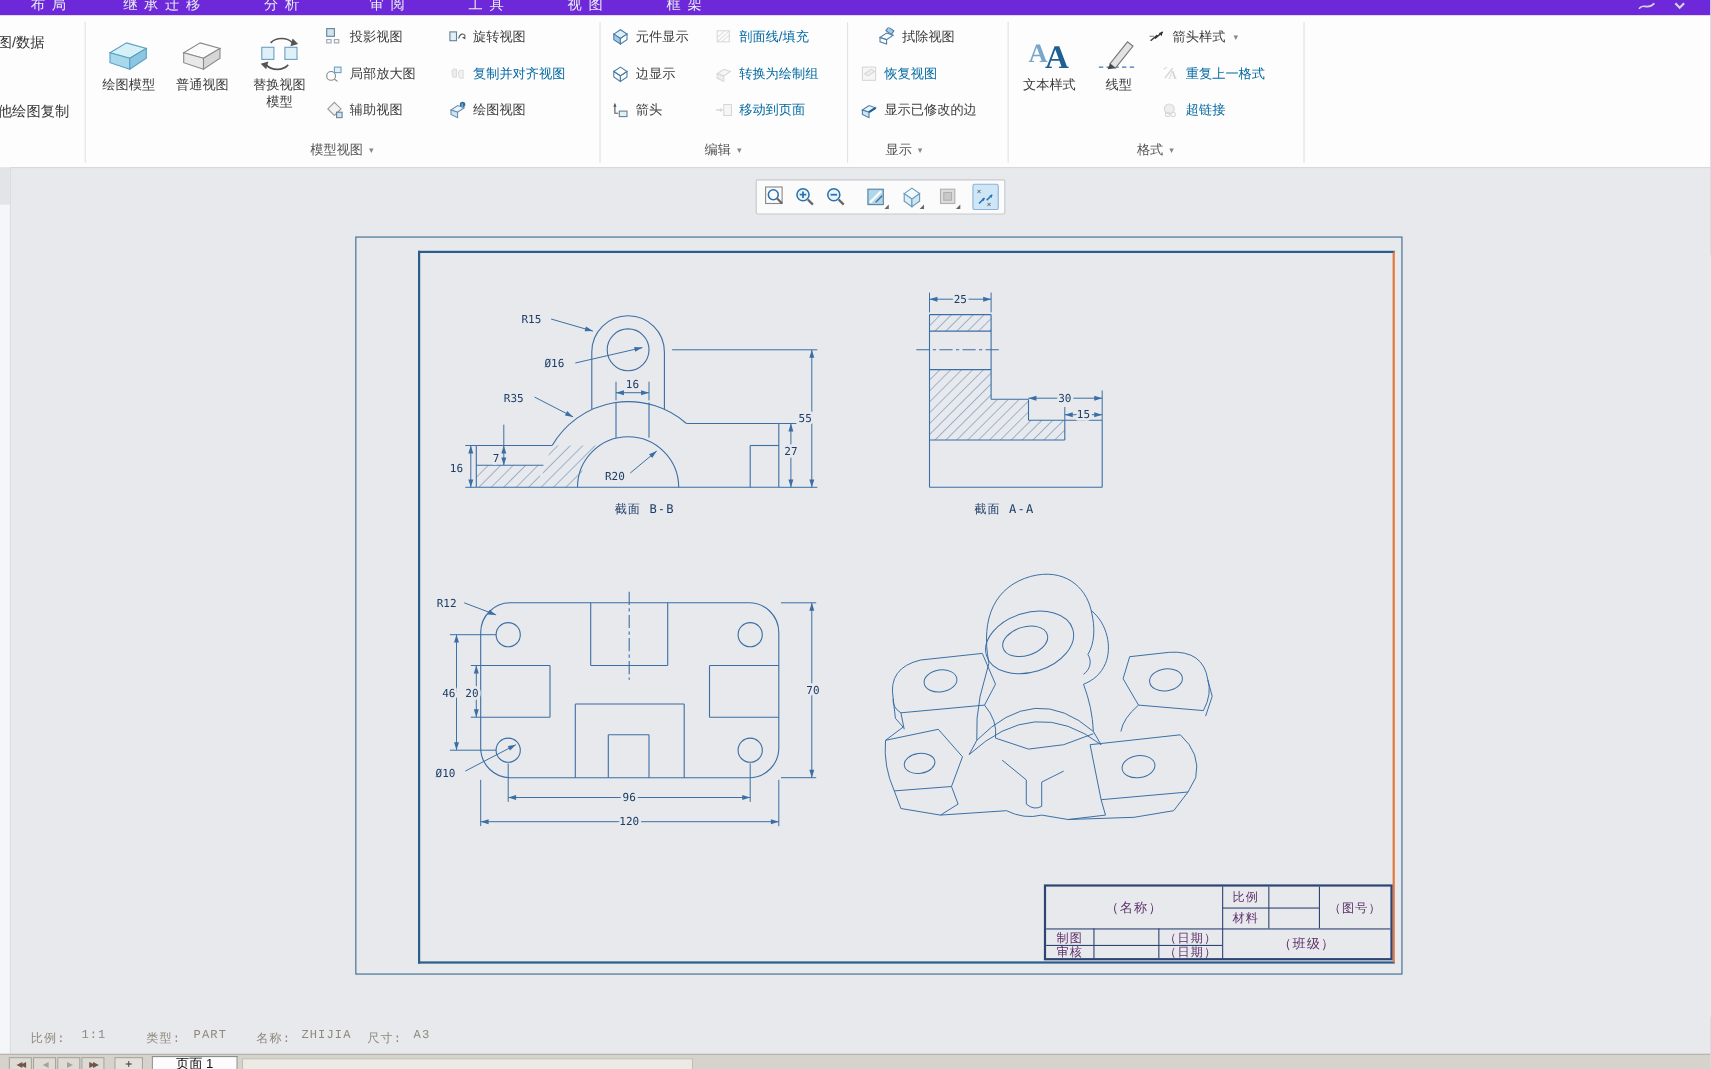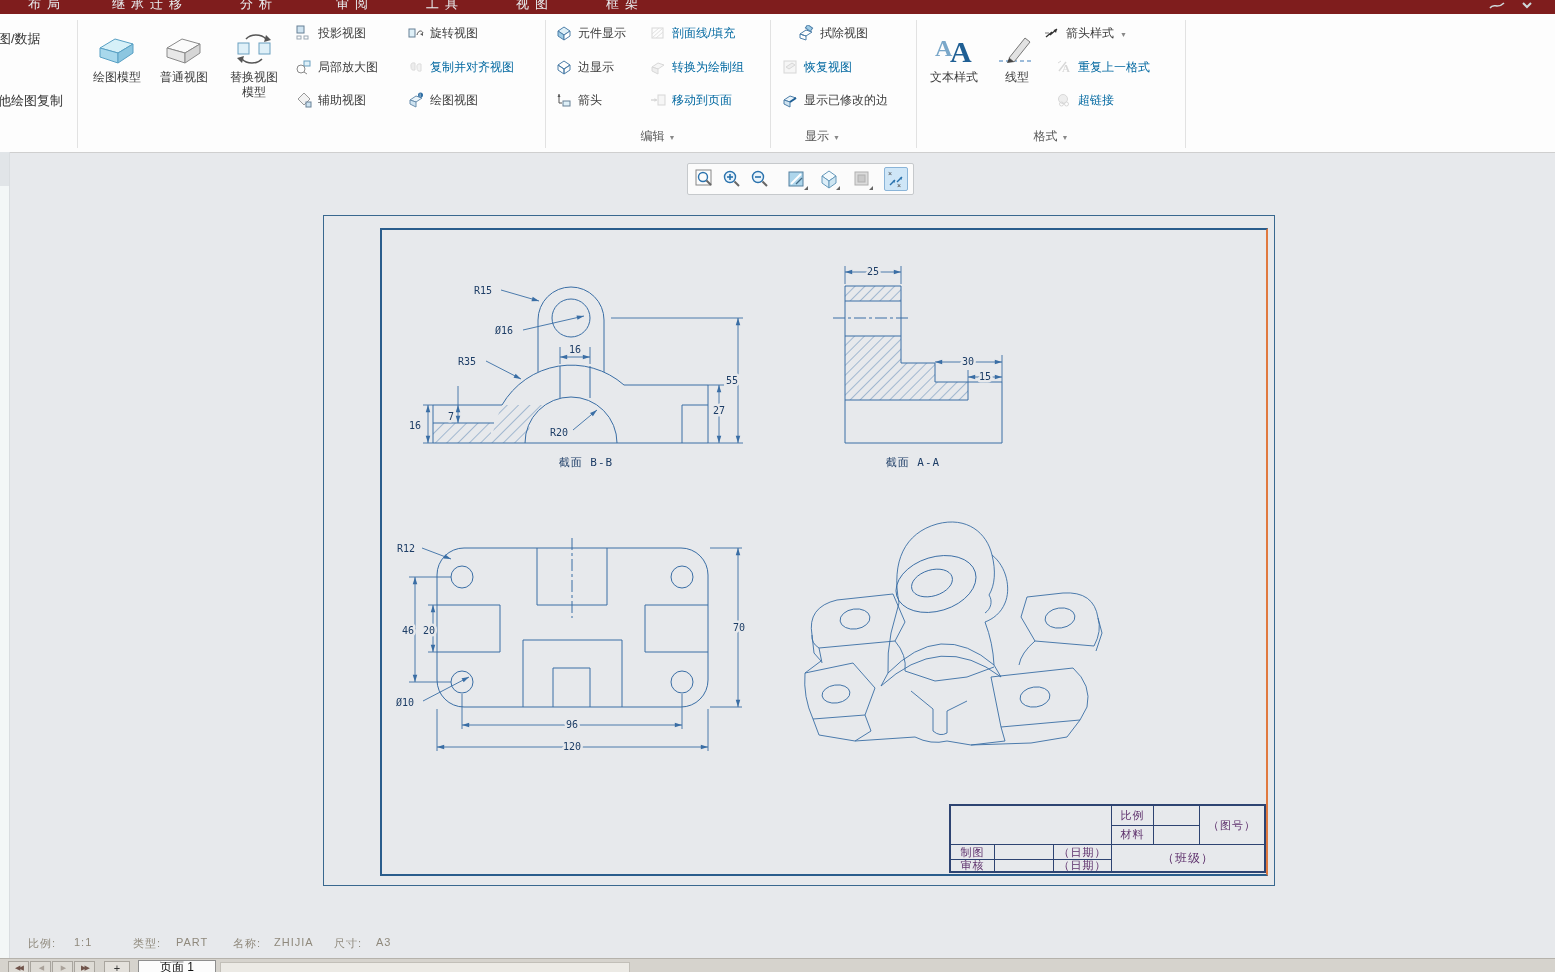--- a/index.html
+++ b/index.html
@@ -1,19 +1,19 @@
 <!DOCTYPE html>
 <html><head>
 <meta charset="utf-8">
 <style>
   html,body{margin:0;padding:0;background:#cfd2d6}
   #app{position:relative;width:1555px;height:972px;background:#e7e9ec;overflow:hidden;
        font-family:"Liberation Sans",sans-serif;}
   
-  .tabbar{position:absolute;left:0;top:0;width:1555px;height:14px;background:#7f1d1d;overflow:hidden}
+  .tabbar{position:absolute;left:0;top:0;width:1555px;height:14px;background:#6d28d9;overflow:hidden}
   .tab{position:absolute;top:0;height:14px;color:#e9eef0;font-size:13px;letter-spacing:6px;white-space:nowrap;cursor:default}
   .tab span{display:inline-block;transform:translateY(-5px)}
   .tbicon{position:absolute;top:-2px;color:#cfd8da}
   
   .ribbon{position:absolute;left:0;top:14px;width:1555px;height:138px;background:#fdfdfd;border-bottom:1px solid #cfcfcf}
   .vsep{position:absolute;top:6px;height:128px;width:1px;background:#e2e2e2}
   .gl{position:absolute;top:112px;height:20px;display:flex;align-items:center;justify-content:center;gap:4px;
       color:#555;font-size:12px;cursor:default}
   .garr{font-size:7px;color:#888;transform:translateY(1px)}
   .lp{position:absolute;font-size:13px;color:#333;white-space:nowrap}
@@ -36,21 +36,21 @@
   svg.view{position:absolute;overflow:visible}
   svg.view text{font-family:"DejaVu Sans Mono",monospace;font-size:10px;fill:#1d3d66;
       stroke:#e7e9ec;stroke-width:5px;paint-order:stroke;stroke-linejoin:round}
   svg.view text.cap{font-size:11px;letter-spacing:1px}
   
   .tblock{position:absolute;left:949px;top:804px;width:317px;height:69px;border:2px solid #2e4472;box-sizing:border-box;
           font-family:"DejaVu Sans Mono",monospace;color:#5d2f6b;font-size:11px}
   .tblock .cell{position:absolute;display:flex;align-items:center;justify-content:center;letter-spacing:1px}
   .tblock .ln{position:absolute;background:#2e4472}
   
-  .status{position:absolute;top:936px;font-family:Liberation Sans, sans-serif;font-size:11px;color:#8f897c;letter-spacing:1px}
+  .status{position:absolute;top:936px;font-family:Liberation Mono, monospace;font-size:11px;color:#8f897c;letter-spacing:1px}
   .bbar{position:absolute;left:0;top:958px;width:1555px;height:14px;background:#d6d3cd;border-top:1px solid #b5b2ab}
   .nbtn{position:absolute;top:2px;width:21px;height:14px;background:#dedbd5;border:1px solid #a9a59e;box-sizing:border-box;
         display:flex;align-items:center;justify-content:center;font-size:7px;letter-spacing:-2px;overflow:hidden}
   .plusbtn{position:absolute;left:104px;top:2px;width:26px;height:14px;background:#e4e1dc;border:1px solid #a9a59e;
         box-sizing:border-box;display:flex;align-items:center;justify-content:center;font-size:11px;color:#333}
   .pagetab{position:absolute;left:138px;top:1px;width:76px;height:13px;background:#fcfcfc;border:1px solid #8e8e8e;border-bottom:none;
         display:flex;align-items:center;justify-content:center;font-size:12px;color:#111}
   .tabstrip{position:absolute;left:220px;top:3px;width:408px;height:11px;background:#eceae5;border:1px solid #c2bfb8}
 </style>
 </head>
@@ -155,20 +155,24 @@
         <span>复制并对齐视图</span>
     </div>
     <div class="sbtn r3" style="left:408px">
       <svg width="16" height="16" viewBox="0 0 16 16">
         <polygon points="2,8 8,4 14,6 8,10" fill="#eaf4fa" stroke="#6a8fae"></polygon>
         <polygon points="2,8 8,10 8,15 2,12" fill="#cfe3f0" stroke="#6a8fae"></polygon>
         <circle cx="12.5" cy="3" r="2.5" fill="#2d6da3"></circle>
         <text x="11.6" y="5" font-size="5" fill="#fff" stroke="none" font-family="Liberation Sans">i</text>
       </svg>
         <span>绘图视图</span>
+    </div>
+    <div class="gl" style="left:78px;width:467px">
+      <span>模型视图</span>
+      <span class="garr">▼</span>
     </div>
     <div class="vsep" style="left:545px"></div>
 
     <div class="sbtn r1" style="left:556px">
       <svg width="16" height="16" viewBox="0 0 16 16">
         <polygon points="2,6 8,2 14,6 8,10" fill="#dff0f8" stroke="#4d7ea8"></polygon>
         <polygon points="2,6 8,10 8,15 2,11" fill="#9fcce6" stroke="#4d7ea8"></polygon>
         <polygon points="8,10 14,6 14,11 8,15" fill="#ffffff" stroke="#4d7ea8"></polygon>
       </svg>
         <span>元件显示</span>
@@ -563,20 +567,21 @@
 
   <div class="tblock">
     <div class="ln" style="left:160px;top:0;width:1px;height:65px"></div>
     <div class="ln" style="left:202px;top:0;width:1px;height:38px"></div>
     <div class="ln" style="left:248px;top:0;width:1px;height:38px"></div>
     <div class="ln" style="left:160px;top:19px;width:88px;height:1px"></div>
     <div class="ln" style="left:0;top:38px;width:313px;height:1px"></div>
     <div class="ln" style="left:0;top:53px;width:160px;height:1px"></div>
     <div class="ln" style="left:43px;top:38px;width:1px;height:27px"></div>
     <div class="ln" style="left:102px;top:38px;width:1px;height:27px"></div>
+    <div class="cell" style="left:0;top:0;width:160px;height:38px;font-size:12px">（名称）</div>
     <div class="cell" style="left:161px;top:0;width:41px;height:19px">比例</div>
     <div class="cell" style="left:161px;top:19px;width:41px;height:19px">材料</div>
     <div class="cell" style="left:203px;top:0;width:45px;height:19px"></div>
     <div class="cell" style="left:203px;top:19px;width:45px;height:19px"></div>
     <div class="cell" style="left:249px;top:0;width:64px;height:38px">（图号）</div>
     <div class="cell" style="left:0;top:39px;width:43px;height:14px">制图</div>
     <div class="cell" style="left:103px;top:39px;width:57px;height:14px">（日期）</div>
     <div class="cell" style="left:0;top:54px;width:43px;height:11px">审核</div>
     <div class="cell" style="left:103px;top:54px;width:57px;height:11px">（日期）</div>
     <div class="cell" style="left:161px;top:39px;width:152px;height:26px;font-size:12px">（班级）</div>

